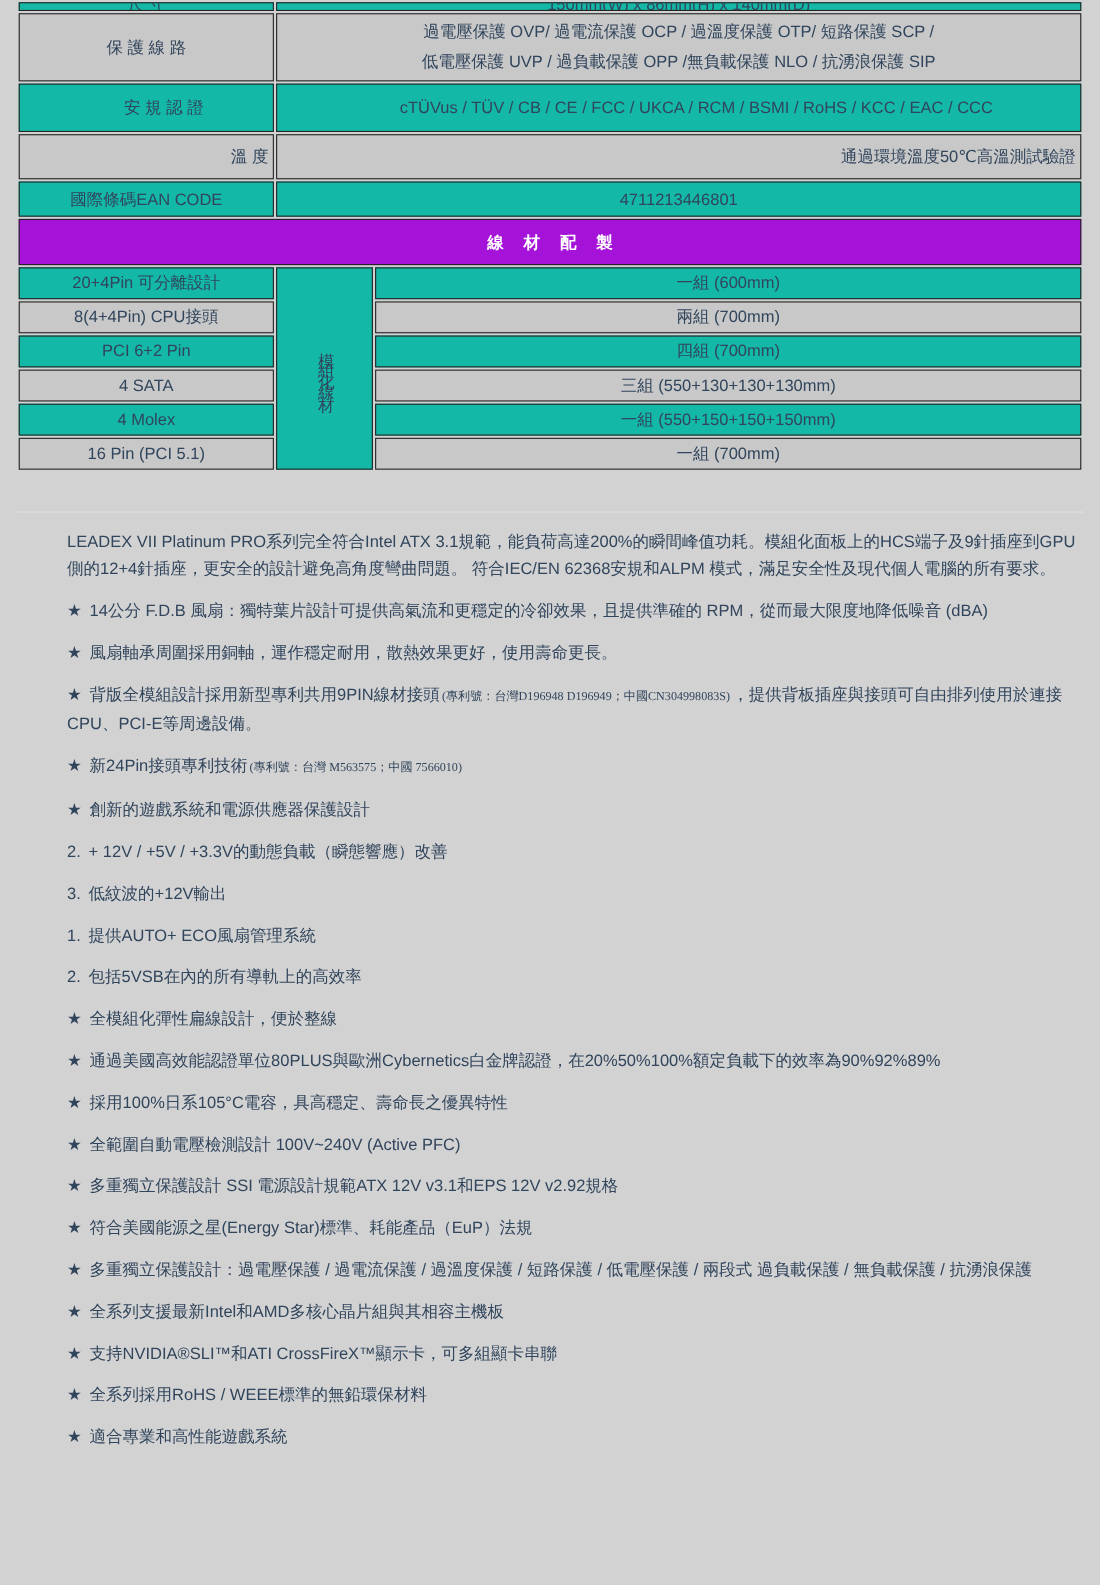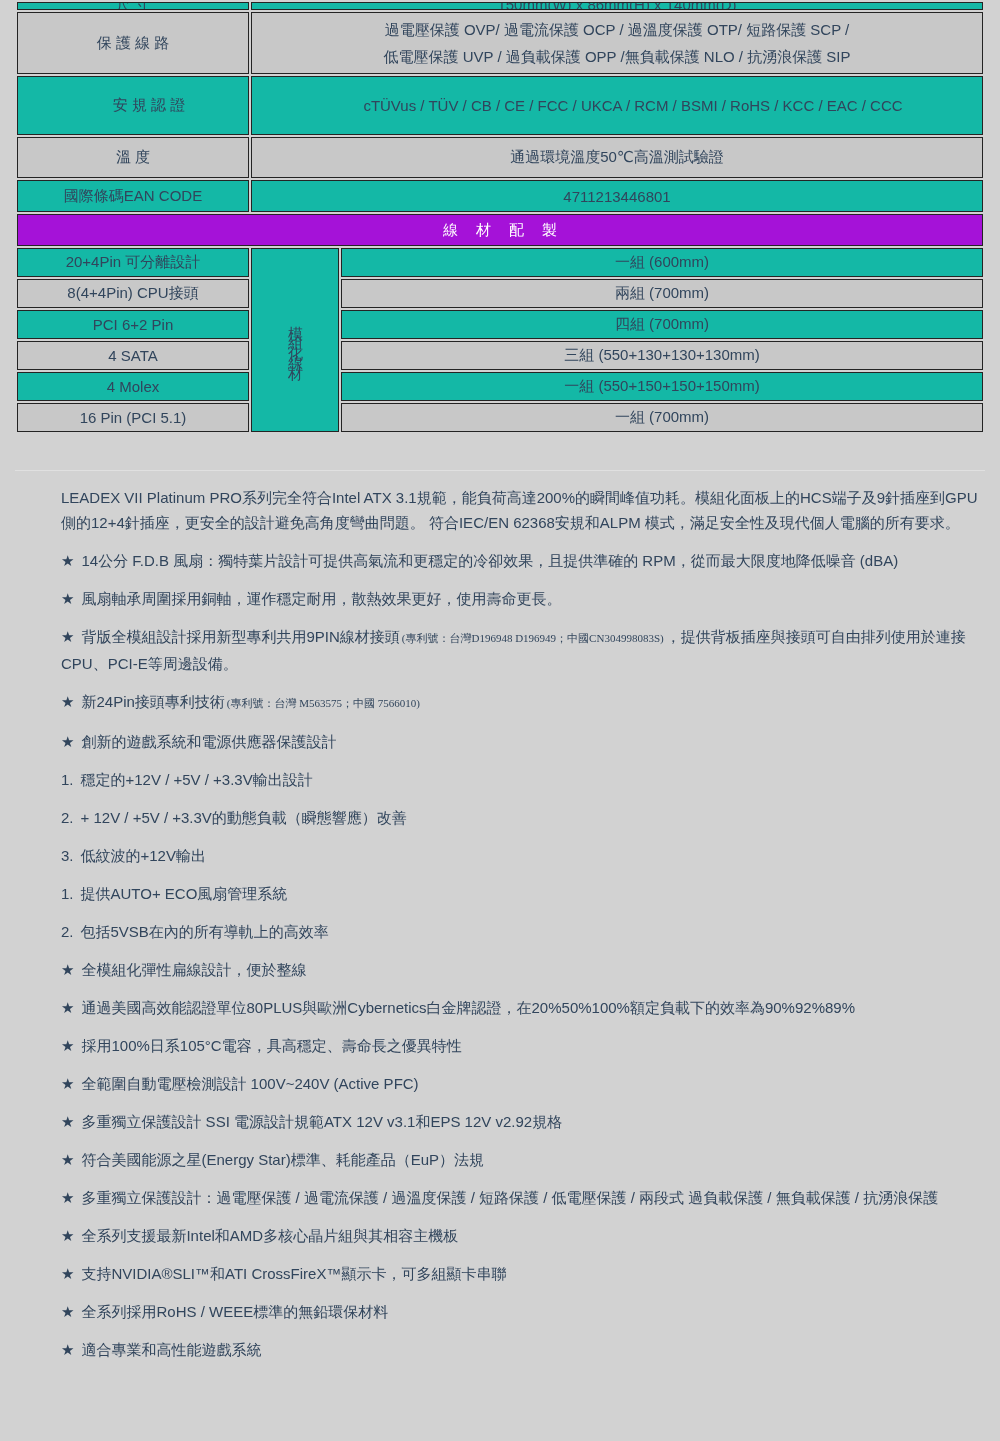--- a/index.html
+++ b/index.html
@@ -30,29 +30,29 @@
   col.c2 { width: 88px; }
   tr.light td { background: #14b8a6; }
   tr.gray  td { background: #c8c8c8; }
 
   tr.r-clip td { height: 8px; padding: 0; }
   .clipwrap { height: 6px; overflow: hidden; display: flex; align-items: flex-end; justify-content: center; }
   .clipwrap span { display: block; line-height: 16px; margin-bottom: -4px; white-space: nowrap; }
 
   tr.r-protect td { height: 62px; }
   .pre2 { white-space: pre-line; line-height: 27px; }
-  tr.r-cert td { height: 59px; padding-left: 36px; }
-  tr.r-temp td { height: 41px; }
+  tr.r-cert td { height: 44px; padding-left: 36px; }
+  tr.r-temp td { height: 41px; text-align: right; }
   tr.r-ean  td { height: 32px; }
 
   tr.r-cablehd td {
-    height: 32px;
+    height: 42px;
     background: #a512d8;
     color: #ffffff;
-    font-weight: normal;
+    font-weight: bold;
     font-size: 15px;
     letter-spacing: 18px;
     padding-left: 22px;
   }
   tr.cable td { height: 29px; }
   td.vert {
     background: #f2f2f2;
     vertical-align: middle;
   }
   td.vert span {
@@ -165,21 +165,20 @@
   <div class="divider"></div>
 
   <div class="features">
     <p class="intro">LEADEX VII Platinum PRO系列完全符合Intel ATX 3.1規範，能負荷高達200%的瞬間峰值功耗。模組化面板上的HCS端子及9針插座到GPU側的12+4針插座，更安全的設計避免高角度彎曲問題。 符合IEC/EN 62368安規和ALPM 模式，滿足安全性及現代個人電腦的所有要求。</p>
 
     <div class="feat"><span class="mk">★</span><span>14公分 F.D.B 風扇：獨特葉片設計可提供高氣流和更穩定的冷卻效果，且提供準確的 RPM，從而最大限度地降低噪音 (dBA)</span></div>
     <div class="feat"><span class="mk">★</span><span>風扇軸承周圍採用銅軸，運作穩定耐用，散熱效果更好，使用壽命更長。</span></div>
     <div class="feat"><span class="mk">★</span><span>背版全模組設計採用新型專利共用9PIN線材接頭</span><span class="sm">(專利號：台灣D196948 D196949；中國CN304998083S)</span><span>，提供背板插座與接頭可自由排列使用於連接CPU、PCI-E等周邊設備。</span></div>
     <div class="feat"><span class="mk">★</span><span>新24Pin接頭專利技術</span><span class="sm">(專利號：台灣 M563575；中國 7566010)</span></div>
     <div class="feat"><span class="mk">★</span><span>創新的遊戲系統和電源供應器保護設計</span></div>
-    <div class="feat"><span class="mk">1.</span><span>穩定的+12V / +5V / +3.3V輸出設計</span></div>
     <div class="feat"><span class="mk">2.</span><span>+ 12V / +5V / +3.3V的動態負載（瞬態響應）改善</span></div>
     <div class="feat"><span class="mk">3.</span><span>低紋波的+12V輸出</span></div>
     <div class="feat"><span class="mk">1.</span><span>提供AUTO+ ECO風扇管理系統</span></div>
     <div class="feat"><span class="mk">2.</span><span>包括5VSB在內的所有導軌上的高效率</span></div>
     <div class="feat"><span class="mk">★</span><span>全模組化彈性扁線設計，便於整線</span></div>
     <div class="feat"><span class="mk">★</span><span>通過美國高效能認證單位80PLUS與歐洲Cybernetics白金牌認證，在20%50%100%額定負載下的效率為90%92%89%</span></div>
     <div class="feat"><span class="mk">★</span><span>採用100%日系105°C電容，具高穩定、壽命長之優異特性</span></div>
     <div class="feat"><span class="mk">★</span><span>全範圍自動電壓檢測設計 100V~240V (Active PFC)</span></div>
     <div class="feat"><span class="mk">★</span><span>多重獨立保護設計 SSI 電源設計規範ATX 12V v3.1和EPS 12V v2.92規格</span></div>
     <div class="feat"><span class="mk">★</span><span>符合美國能源之星(Energy Star)標準、耗能產品（EuP）法規</span></div>

